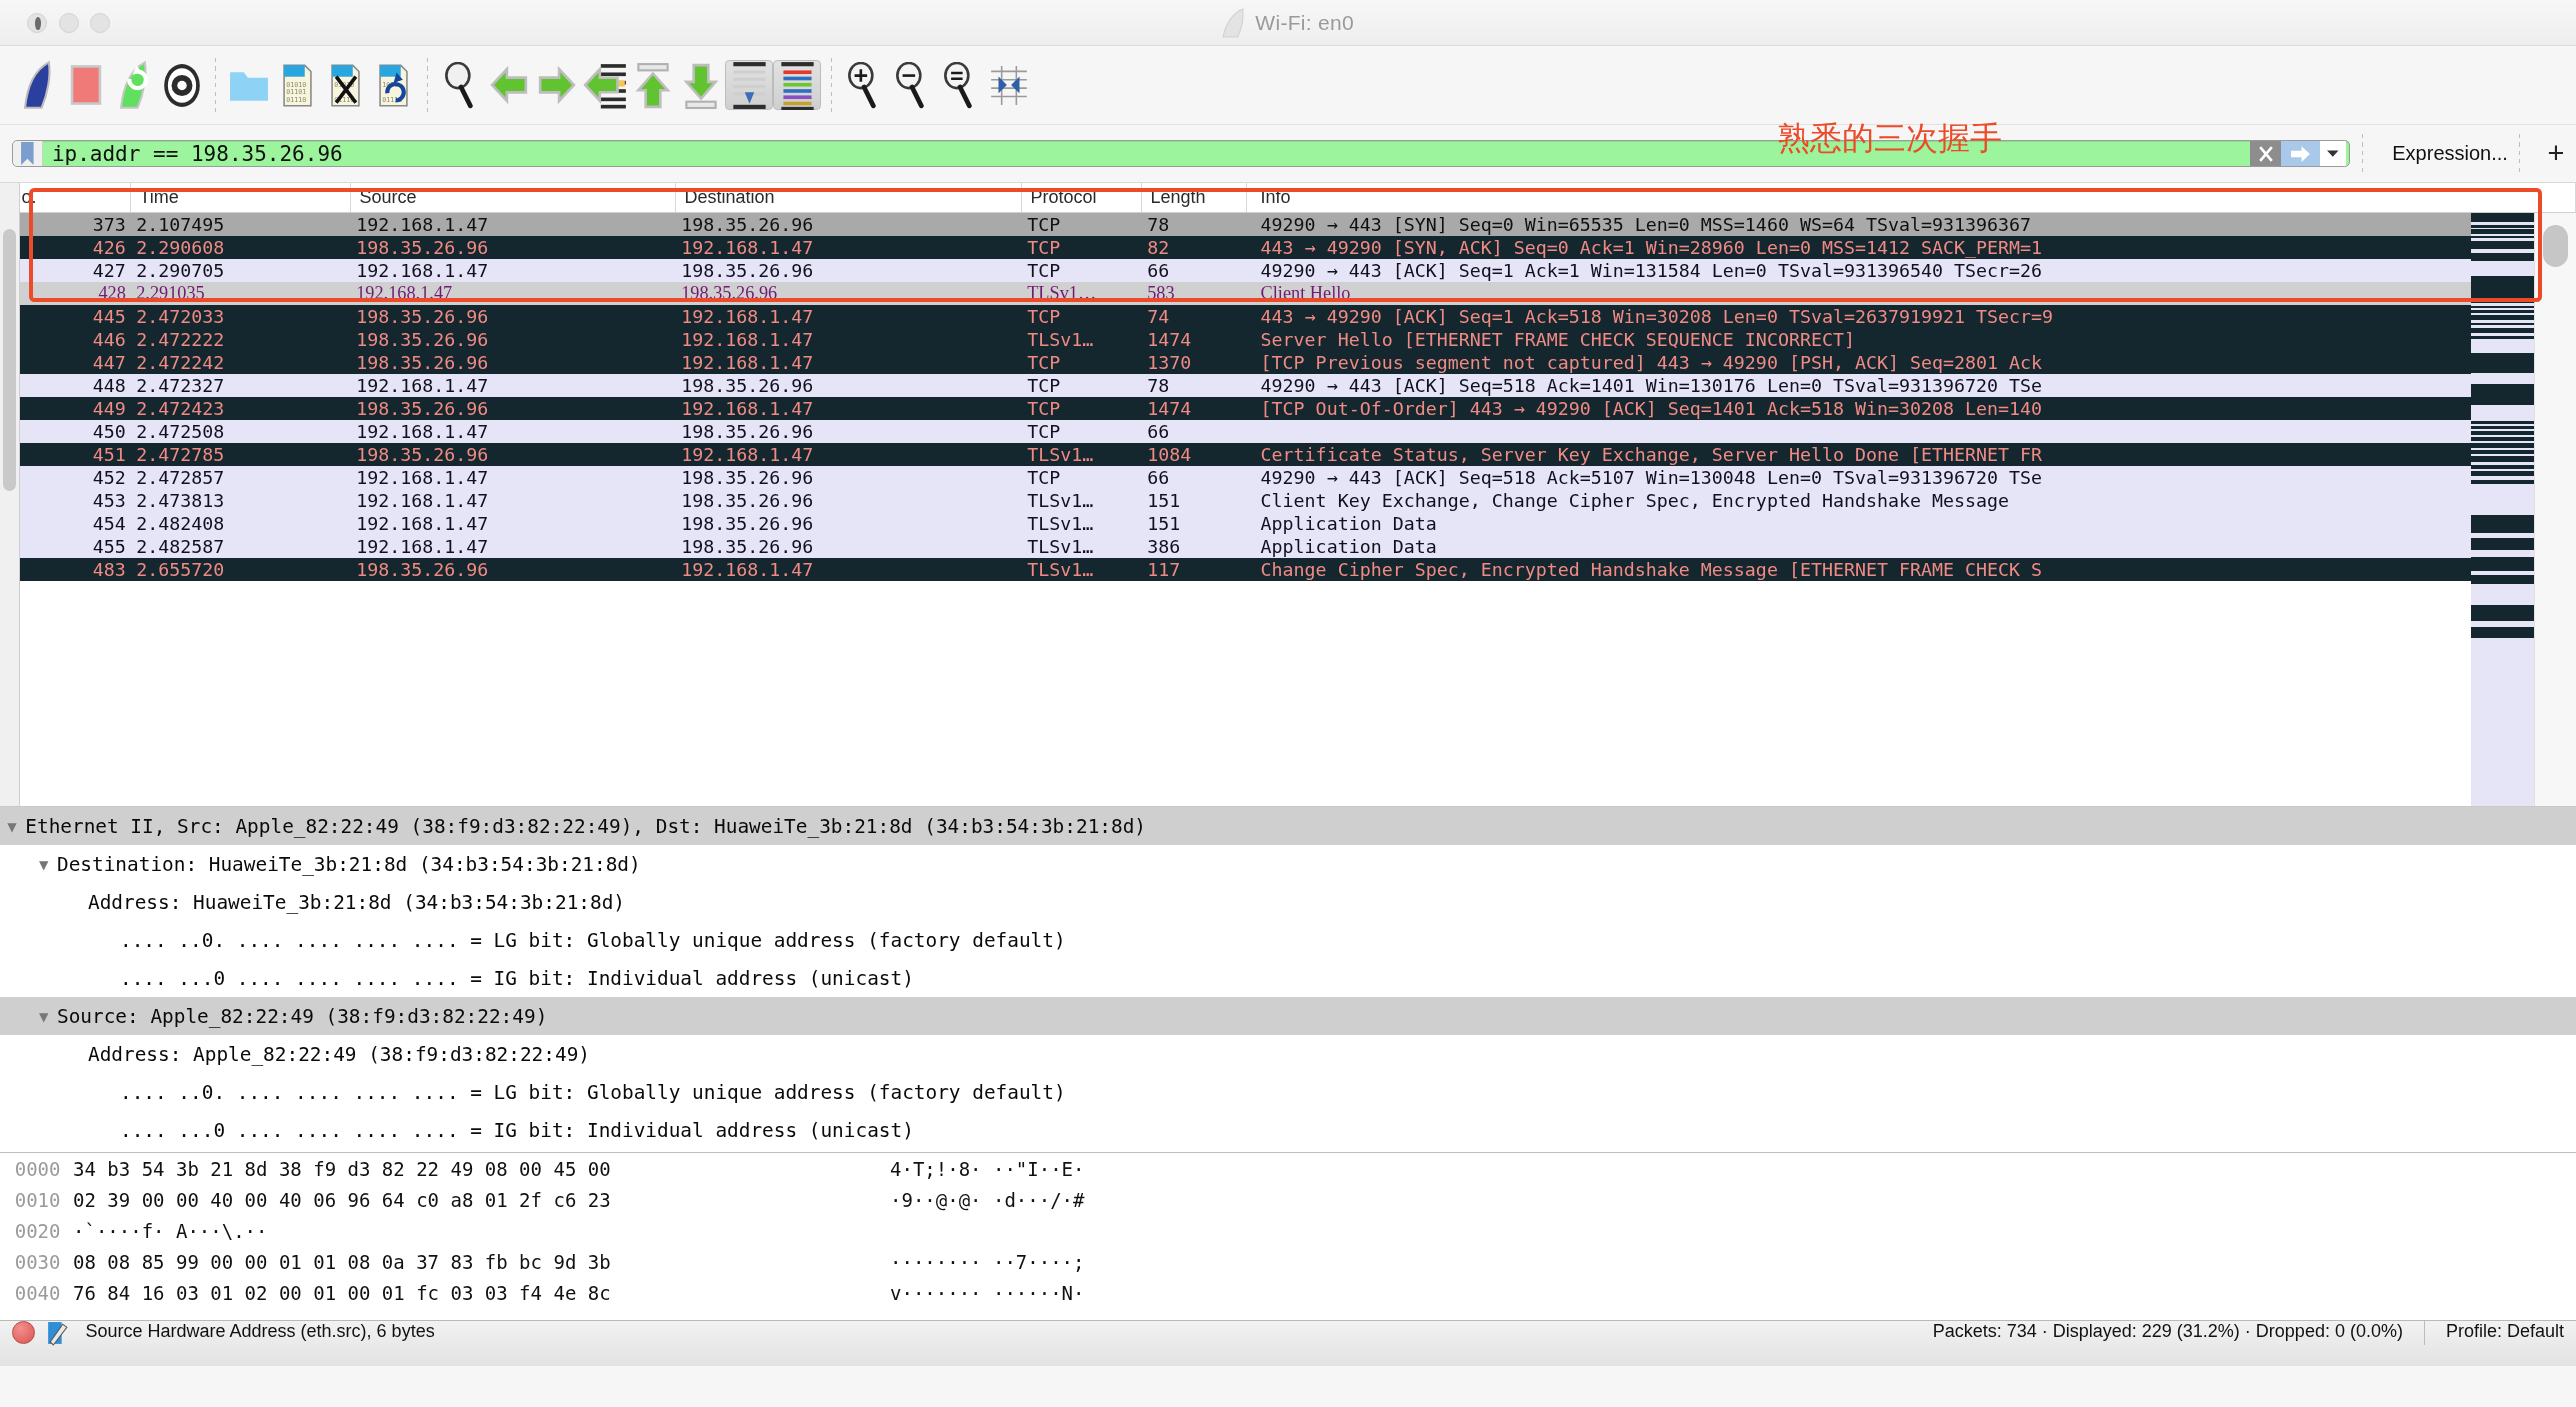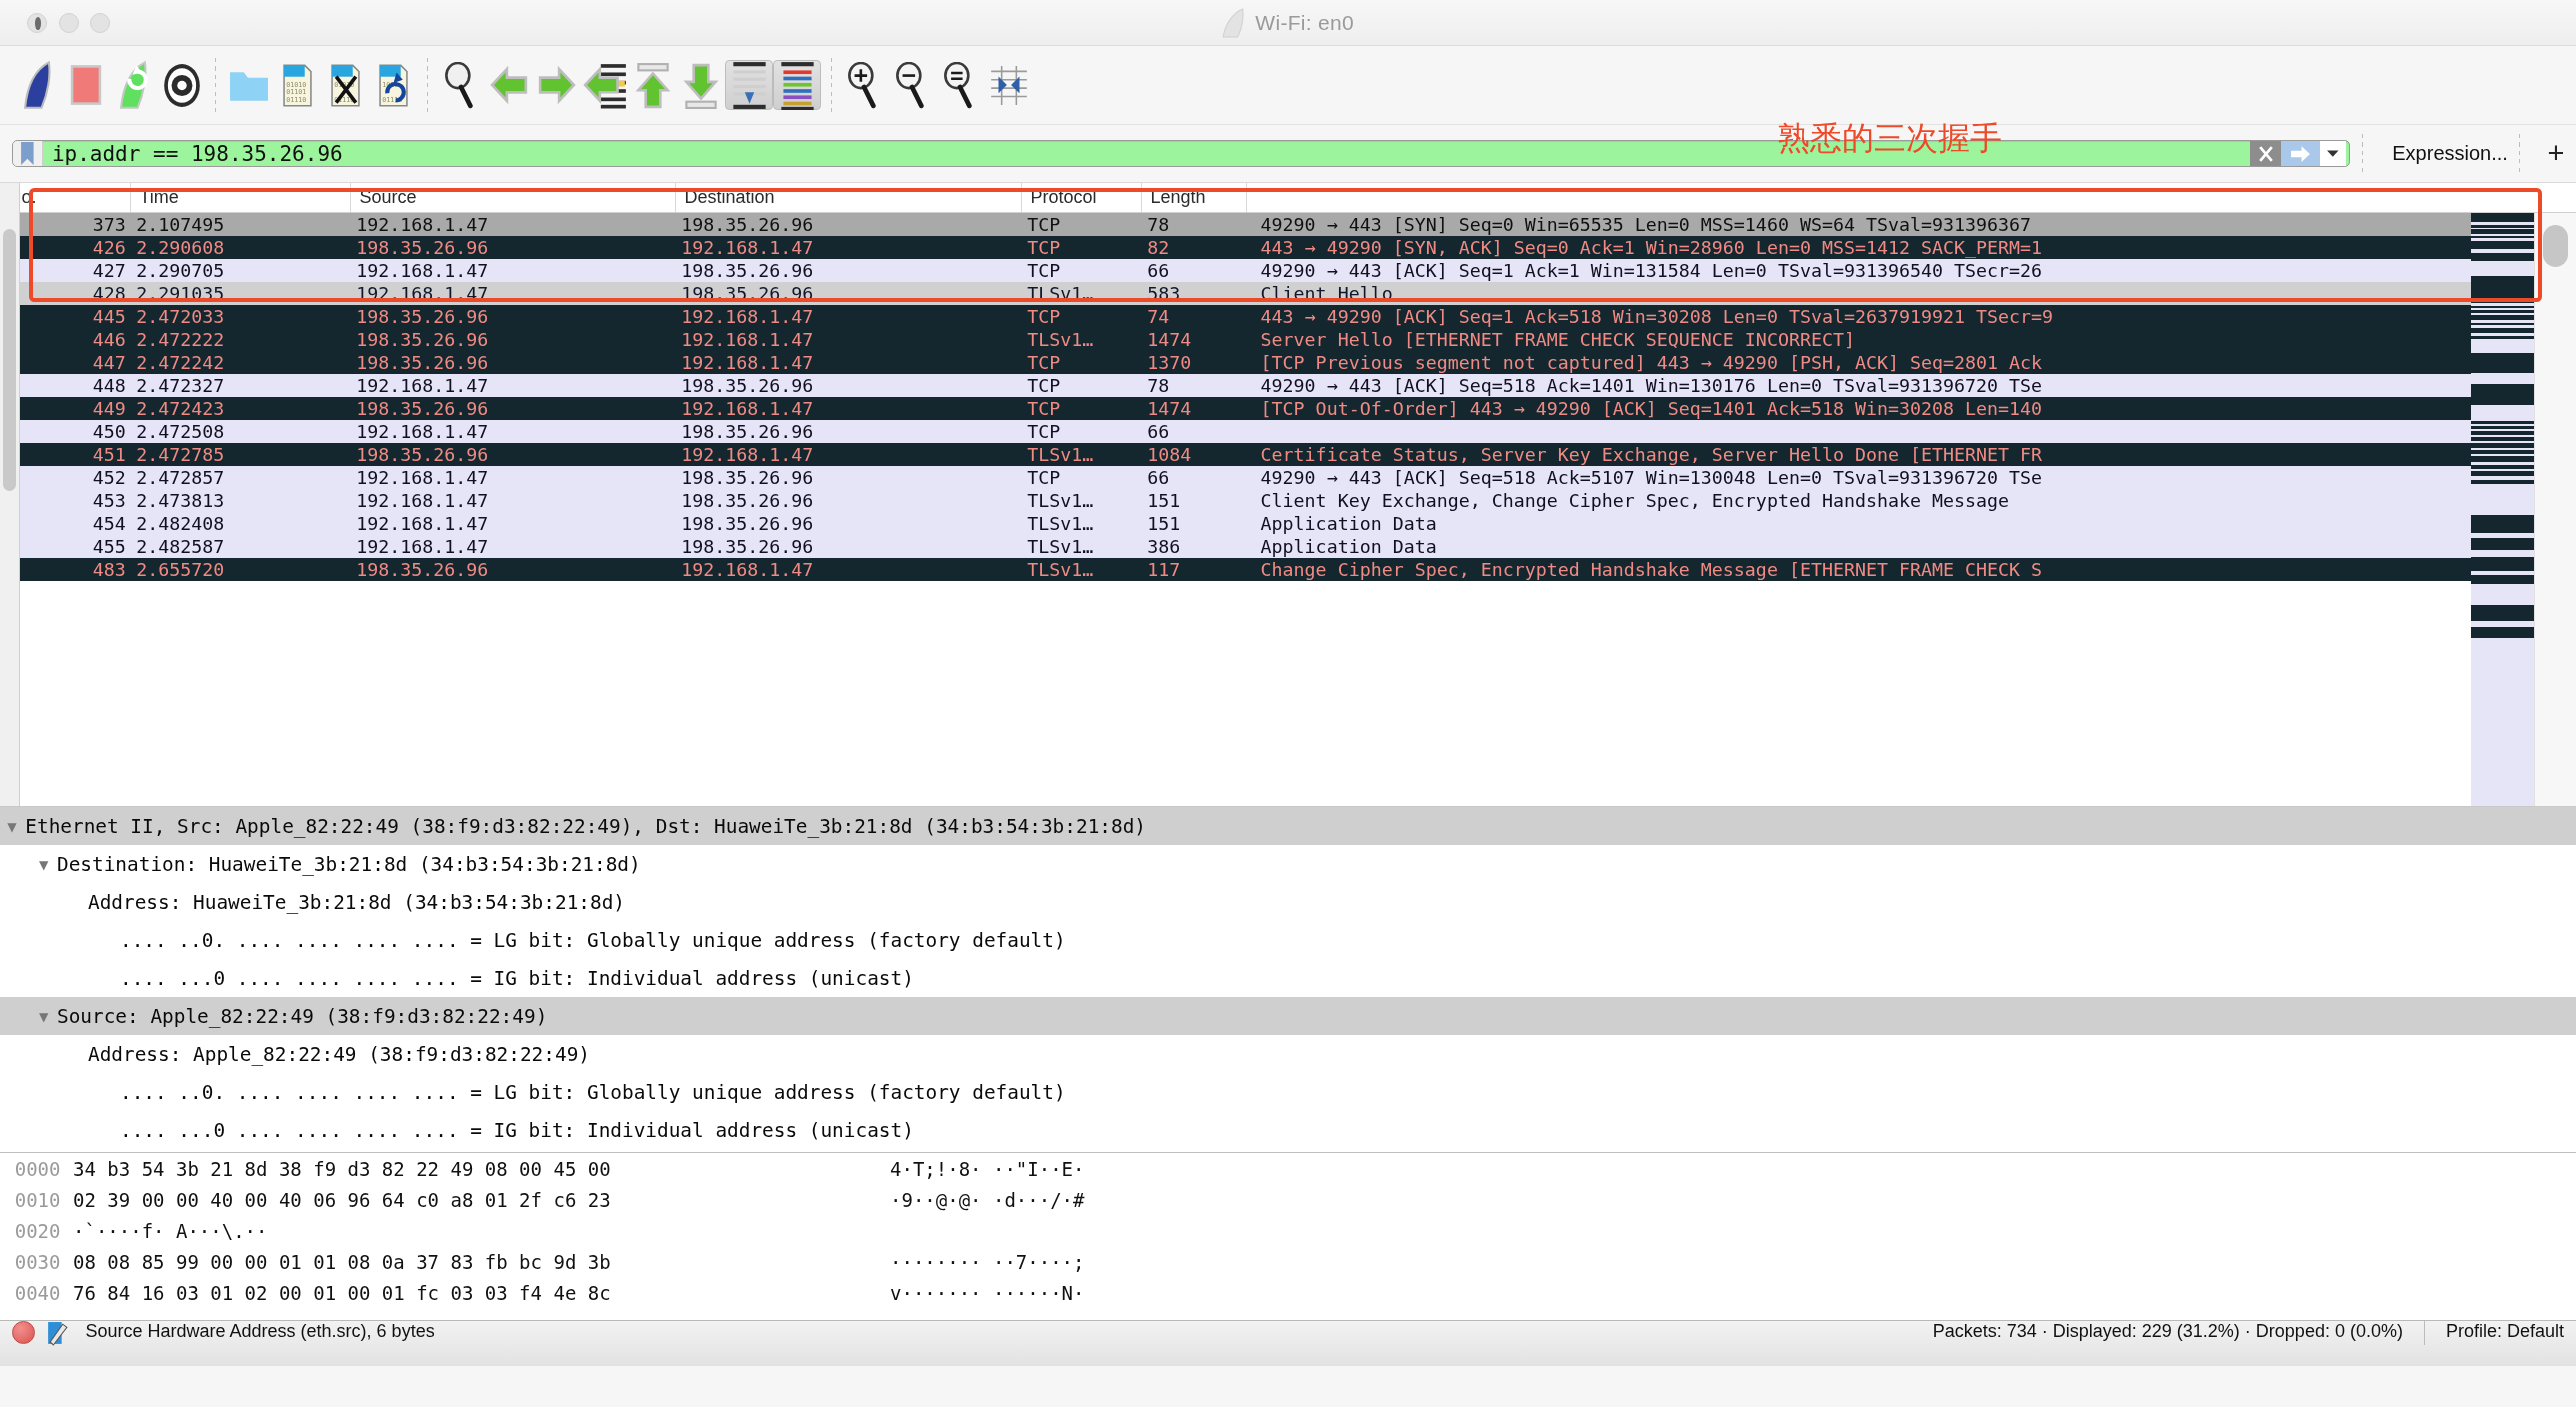--- a/index.html
+++ b/index.html
@@ -86,21 +86,21 @@
   .c-no{ width:131px; text-align:right; }
   .c-time{ width:220px; }
   .c-src{ width:325px; }
   .c-dst{ width:346px; }
   .c-proto{ width:120px; }
   .c-len{ width:105px; text-align:left; }
   .c-info{ flex:1 1 auto; padding-left:13.6px !important; }
   .r-dark{ background:#14272e; color:#f08a84;border-radius:9px; }
   .r-light{ background:#e6e4f7; color:#101020; }
   .r-sel{ background:#a9a9a9; color:#101010; }
-  .r-sel2{ background:#d0d0d0; color:#0f172a; }
+  .r-sel2{ background:#d0d0d0; color:#701a75;font-family:Liberation Serif, serif; }
   .gutter{ position:absolute; left:0; top:0; width:20px; height:100%; background:#f0f0f0; border-right:0.5px solid #cfcfcf;}
   .gutter-thumb{ position:absolute; left:2.6px; top:46px; width:13.6px; height:262px; background:#c9c9c9; border-radius:6.8px;}
 
   
   .minimap{ position:absolute; right:42px; top:30px; width:63px; bottom:0; background:#e6e4f7; overflow:hidden; }
   .mm-line{ width:100%; background:#14272e; }
   .scrollbar{ position:absolute; right:0px; top:30px; width:42px; bottom:0; background:#f7f7f7; border-left:0.5px solid #e0e0e0;}
   .sb-thumb{ position:absolute; left:8.4px; top:11.5px; width:25px; height:42px; background:#c6c6c6; border-radius:12.6px;}
 
   
@@ -352,20 +352,21 @@
   </div>
 
   <div class="plist">
     <div class="phead">
       <div class="c-no">No.</div>
       <div class="c-time">Time</div>
       <div class="c-src">Source</div>
       <div class="c-dst">Destination</div>
       <div class="c-proto">Protocol</div>
       <div class="c-len">Length</div>
+      <div class="c-info">Info</div>
     </div>
     <div class="prows" id="prows">
         <div class="prow r-sel">
           <div class="c-no">373</div>
           <div class="c-time">2.107495</div>
           <div class="c-src">192.168.1.47</div>
           <div class="c-dst">198.35.26.96</div>
           <div class="c-proto">TCP</div>
           <div class="c-len">78</div>
           <div class="c-info">49290 → 443 [SYN] Seq=0 Win=65535 Len=0 MSS=1460 WS=64 TSval=931396367</div>

